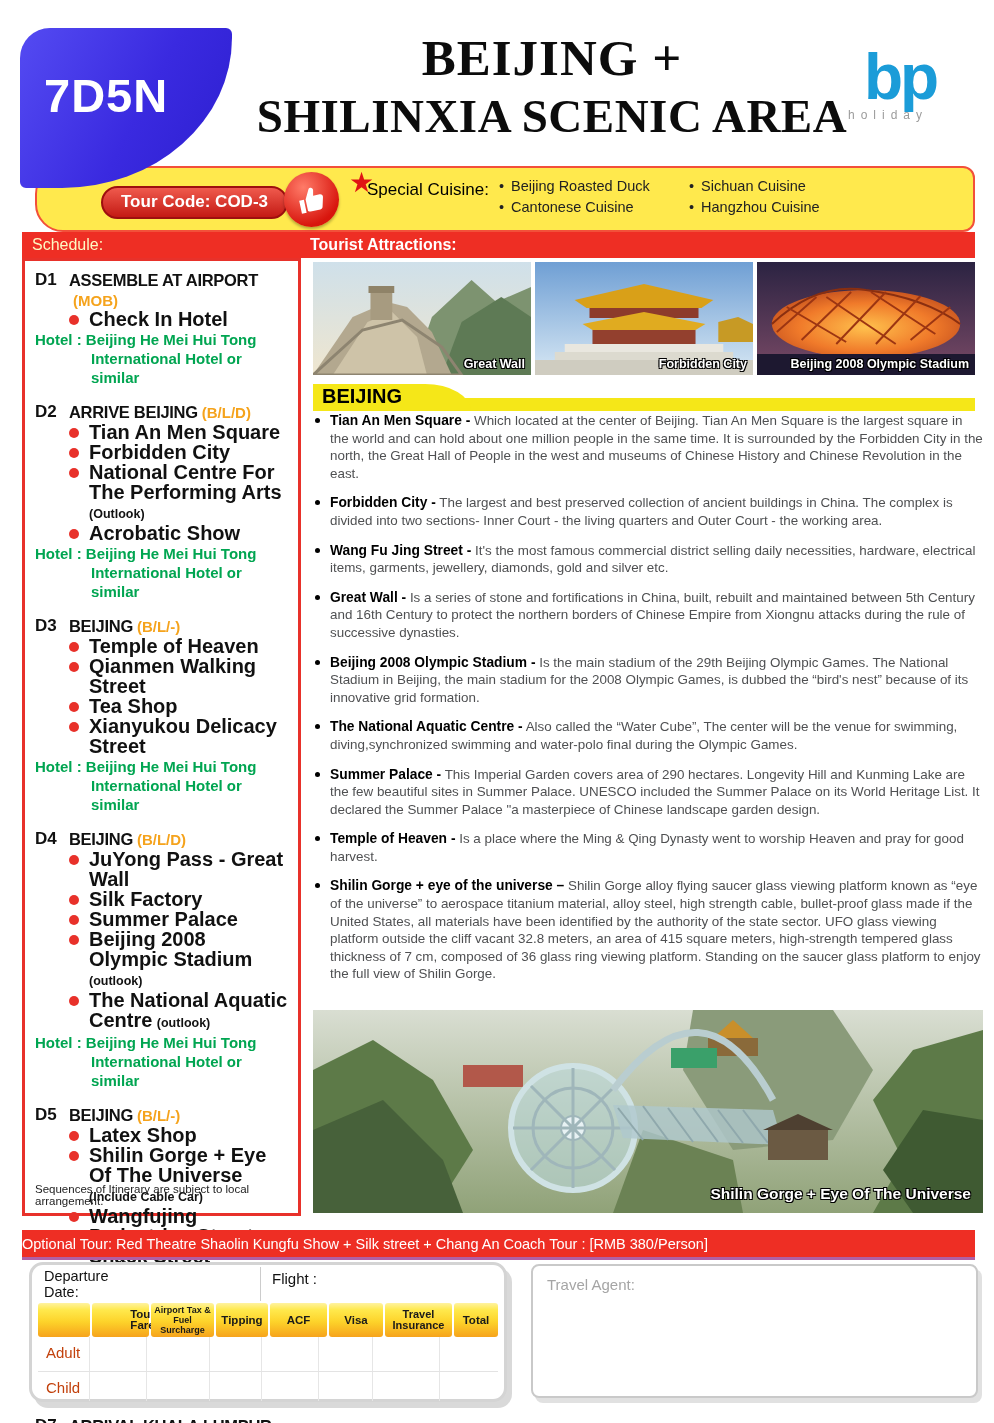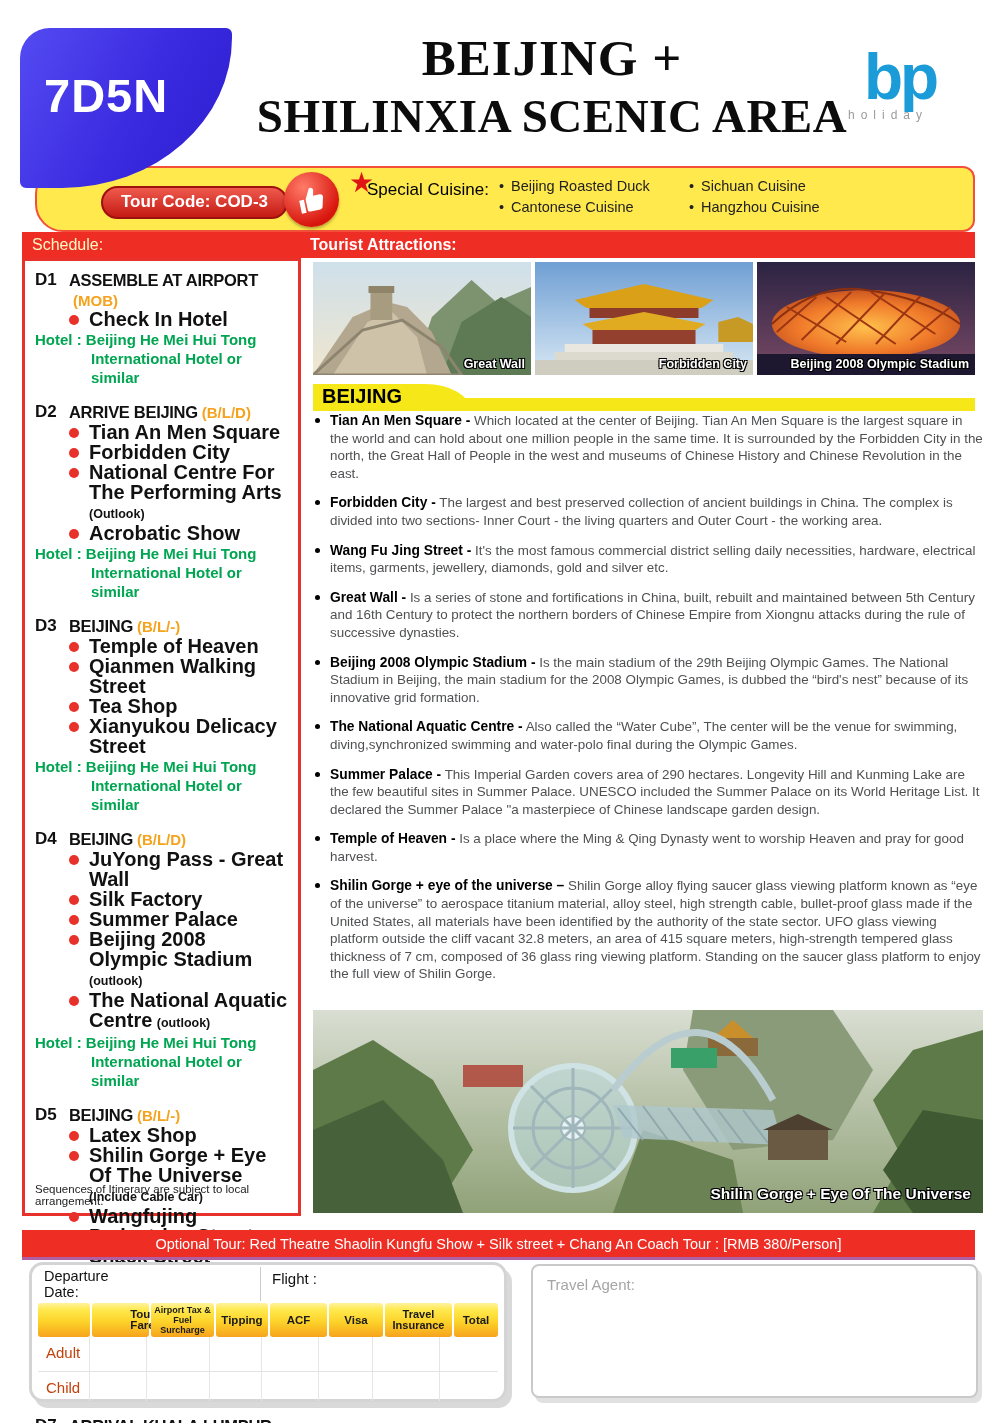--- a/index.html
+++ b/index.html
@@ -76,21 +76,21 @@
   .point .pdot { position:absolute; left:2px; top:6px; width:5px; height:5px; border-radius:50%; background:#000; }
   .point .pname { color:#000; font-size:13.8px; }
 
   .hero { position:absolute; left:313px; top:1010px; width:670px; height:203px; z-index:2; }
   .hero svg { width:100%; height:100%; display:block; }
   .hero-cap { position:absolute; right:12px; bottom:10px; color:#fff; font-weight:bold; font-size:15.5px;
     text-shadow:-1px -1px 0 #000,1px -1px 0 #000,-1px 1px 0 #000,1px 1px 0 #000; }
 
   
   .optional-bar { position:absolute; left:22px; top:1230px; width:953px; height:30px; background:#ee2e24;
-    border-bottom:3px solid #b05fa5; color:#fff; font-size:14.5px; text-align:center; line-height:28px; z-index:2; }
+    border-bottom:3px solid #b05fa5; color:#fff; font-size:14.5px; text-align:left; line-height:28px; z-index:2; }
 
   .booking-box { position:absolute; left:29px; top:1262px; width:478px; height:140px; background:#fff;
     border:3px solid #d4d4d4; border-radius:14px; box-shadow:5px 6px 0 rgba(185,185,185,.55); z-index:2; }
   .labels-row { position:relative; height:38px; }
   .dep-label { position:absolute; left:12px; top:3px; width:92px; font-size:14.5px; line-height:16px; color:#111; }
   .vdivider { position:absolute; left:228px; top:2px; width:1px; height:34px; background:#ccc; }
   .flight-label { position:absolute; left:240px; top:5px; font-size:15px; color:#111; }
 
   .fare-table { margin:0 6px; width:460px; }
   .grid-head { display:flex; gap:2px; height:34px; }

